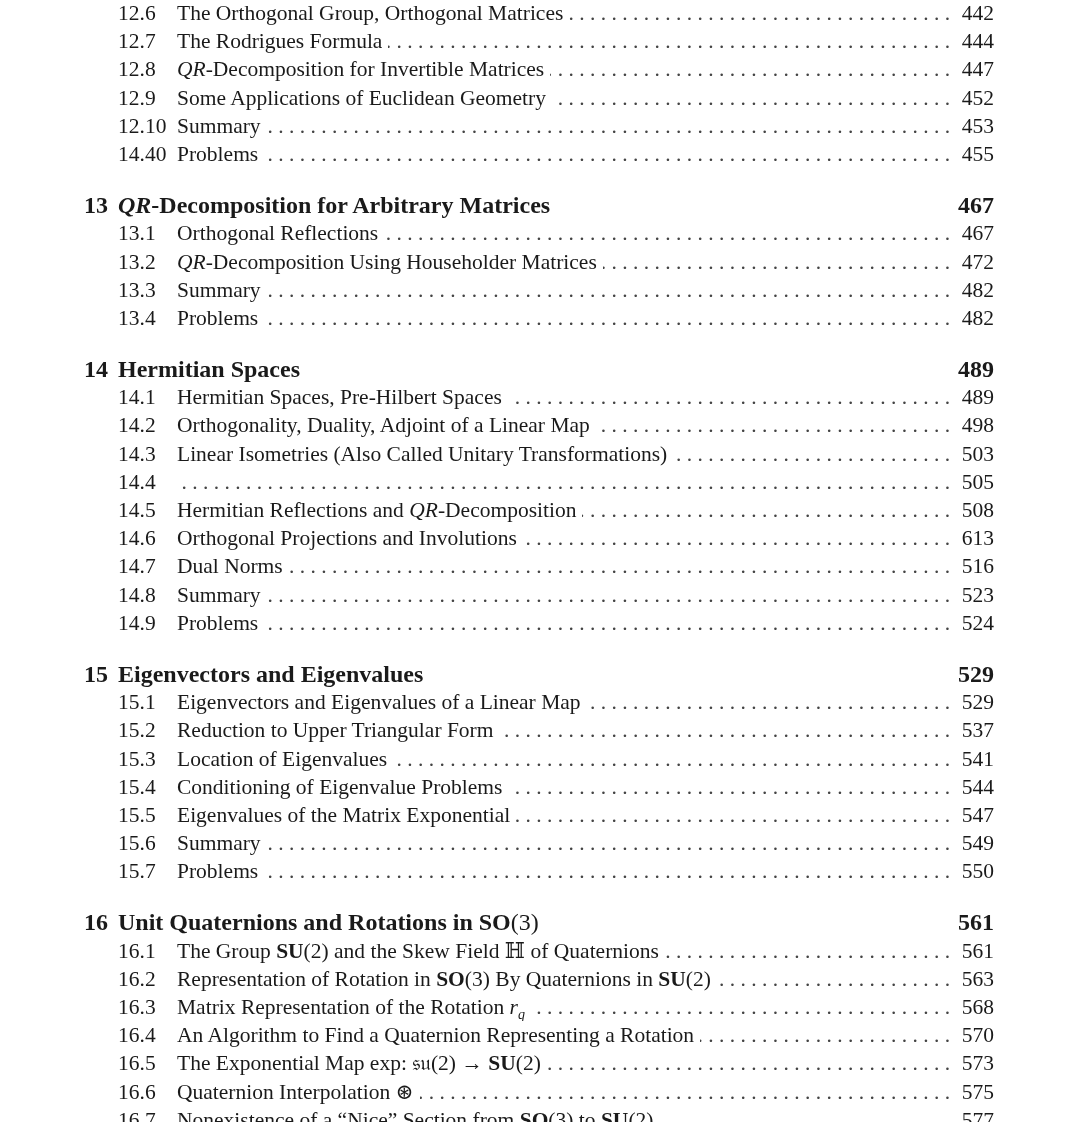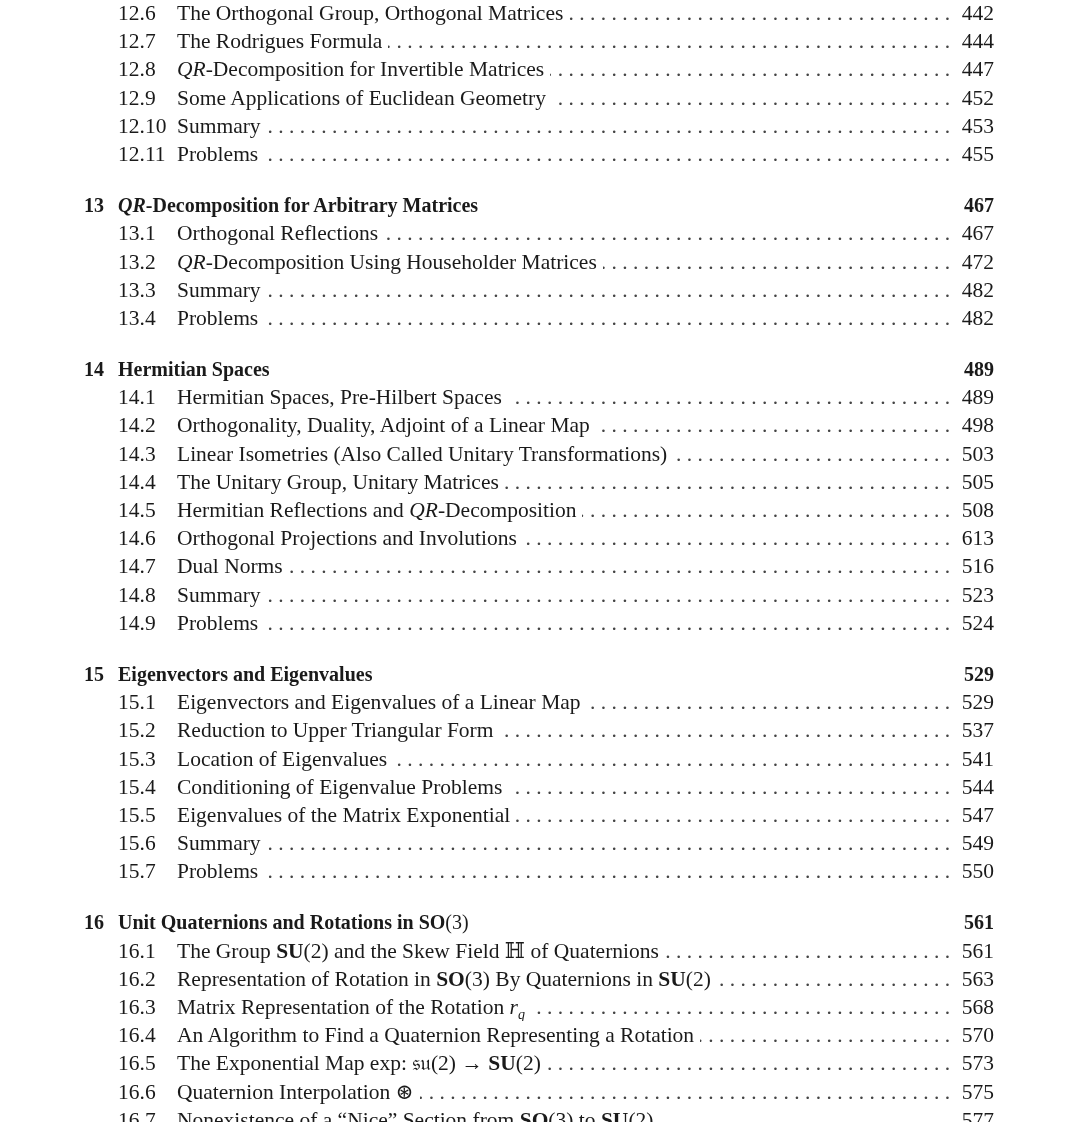--- a/index.html
+++ b/index.html
@@ -64,21 +64,21 @@
   .section-row .page-num {
     position: absolute;
     right: 0;
     background: #fff;
     padding-left: 6px;
     z-index: 2;
   }
   .chapter-row {
     font-weight: bold;
     margin-top: 23px;
-    font-size: 20px;
+    font-size: 24px;
   }
   .chapter-row .ch-num {
     position: absolute;
     left: 0;
   }
   .chapter-row .ch-title {
     position: absolute;
     left: 34px;
   }
   .chapter-row .page-num {
@@ -126,21 +126,21 @@
         <span class="leader">. . . . . . . . . . . . . . . . . . . . . . . . . . . . . . . . . . . . . . . . . . . . . . . . . . . . . . . . . . . . . . . . . . . . . . . . . . . . . . . .</span>
         <span class="page-num">452</span>
       </div>
       <div class="row section-row">
         <span class="num">12.10</span>
         <span class="title">Summary</span>
         <span class="leader">. . . . . . . . . . . . . . . . . . . . . . . . . . . . . . . . . . . . . . . . . . . . . . . . . . . . . . . . . . . . . . . . . . . . . . . . . . . . . . . .</span>
         <span class="page-num">453</span>
       </div>
       <div class="row section-row">
-        <span class="num">12.11</span>
+        <span class="num">14.40</span>
         <span class="title">Problems</span>
         <span class="leader">. . . . . . . . . . . . . . . . . . . . . . . . . . . . . . . . . . . . . . . . . . . . . . . . . . . . . . . . . . . . . . . . . . . . . . . . . . . . . . . .</span>
         <span class="page-num">455</span>
       </div>
       <div class="row chapter-row">
         <span class="ch-num">13</span>
         <span class="ch-title"><i class="it">QR</i><span>-Decomposition for Arbitrary Matrices</span></span>
         <span class="page-num">467</span>
       </div>
       <div class="row section-row">
@@ -185,21 +185,20 @@
         <span class="page-num">498</span>
       </div>
       <div class="row section-row">
         <span class="num">14.3</span>
         <span class="title">Linear Isometries (Also Called Unitary Transformations)</span>
         <span class="leader">. . . . . . . . . . . . . . . . . . . . . . . . . . . . . . . . . . . . . . . . . . . . . . . . . . . . . . . . . . . . . . . . . . . . . . . . . . . . . . . .</span>
         <span class="page-num">503</span>
       </div>
       <div class="row section-row">
         <span class="num">14.4</span>
-        <span class="title">The Unitary Group, Unitary Matrices</span>
         <span class="leader">. . . . . . . . . . . . . . . . . . . . . . . . . . . . . . . . . . . . . . . . . . . . . . . . . . . . . . . . . . . . . . . . . . . . . . . . . . . . . . . .</span>
         <span class="page-num">505</span>
       </div>
       <div class="row section-row">
         <span class="num">14.5</span>
         <span class="title"><span>Hermitian Reflections and </span><i class="it">QR</i><span>-Decomposition</span></span>
         <span class="leader">. . . . . . . . . . . . . . . . . . . . . . . . . . . . . . . . . . . . . . . . . . . . . . . . . . . . . . . . . . . . . . . . . . . . . . . . . . . . . . . .</span>
         <span class="page-num">508</span>
       </div>
       <div class="row section-row">

